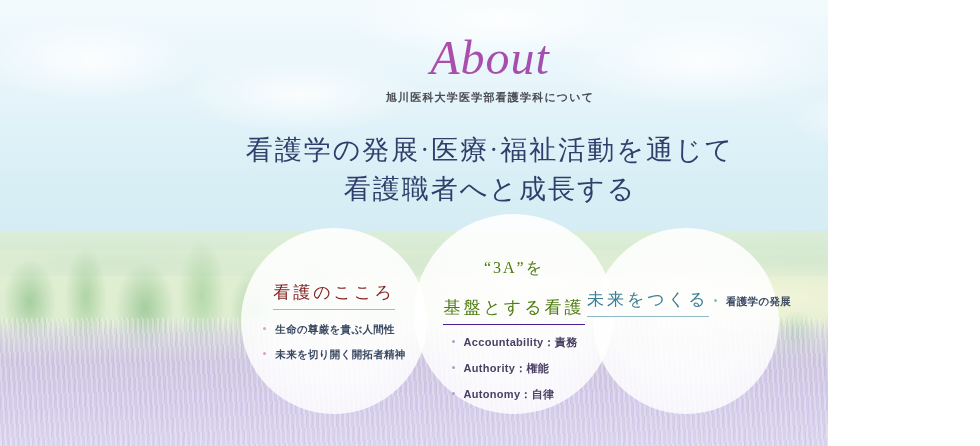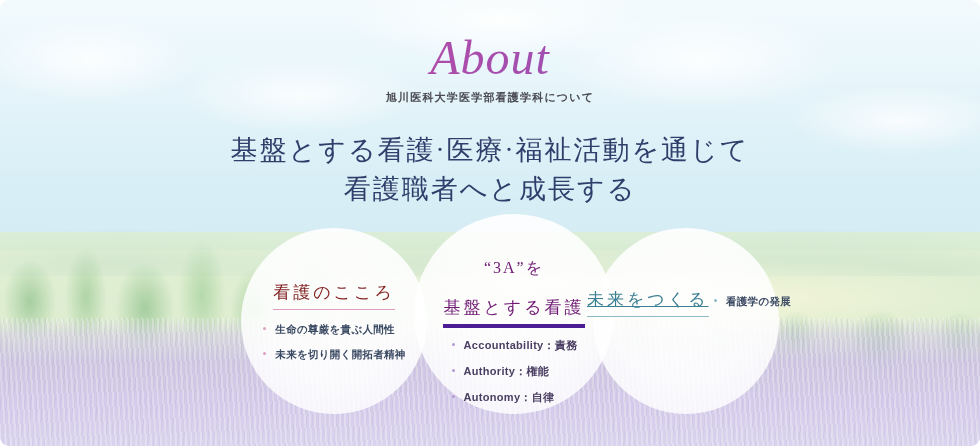--- a/index.html
+++ b/index.html
@@ -1,21 +1,21 @@
 <!DOCTYPE html>
 <html><head>
 <meta charset="utf-8">
 <style>
   html,body{margin:0;padding:0;}
   body{
     width:980px;height:446px;overflow:hidden;
     font-family:"Liberation Sans","DejaVu Sans",sans-serif;
     background:#ffffff;
   }
-  .page{position:relative;width:980px;height:446px;overflow:hidden;border-radius:9px;}
+  .page{position:relative;width:828px;height:446px;overflow:hidden;}
 
   
   .bg{position:absolute;inset:0;overflow:hidden;}
   .sky{
     position:absolute;left:0;top:0;width:980px;height:250px;
     background:
       radial-gradient(ellipse 150px 60px at 90px 60px, rgba(255,255,255,.85) 0%, rgba(255,255,255,0) 70%),
       radial-gradient(ellipse 170px 55px at 300px 95px, rgba(255,255,255,.8) 0%, rgba(255,255,255,0) 70%),
       radial-gradient(ellipse 200px 70px at 700px 60px, rgba(255,255,255,.85) 0%, rgba(255,255,255,0) 70%),
       radial-gradient(ellipse 160px 50px at 900px 120px, rgba(255,255,255,.8) 0%, rgba(255,255,255,0) 70%),
@@ -123,26 +123,26 @@
   }
   .card-list li::before{
     content:"";position:absolute;left:1px;top:5px;width:3px;height:3px;border-radius:50%;
   }
   
   .card1{left:231px;top:282px;width:206px;}
   .card1 .card-title{color:#7f1d1d;border-bottom:1px solid #e09ec2;}
   .card1 .card-list li::before{background:#e09ec2;}
   
   .card2{left:409px;top:258px;width:210px;}
-  .card2 .card-title{color:#701a75;border-bottom:4px solid #4c1d95;}
+  .card2 .card-title{color:#4d7c0f;border-bottom:1px solid #4c1d95;}
   .card2 .card-list{margin-top:10px;}
   .card2 .card-list li{font-size:11px;color:#4a3f63;}
   .card2 .card-list li::before{background:#b49ad2;}
   .card3{left:586px;top:282px;width:206px;}
-  .card3 .card-title{color:#3a7f93;border-bottom:1px solid #8fb9c6;text-decoration:underline;}
+  .card3 .card-title{color:#3a7f93;border-bottom:1px solid #8fb9c6;}
   .card3 .card-list li::before{background:#8fb9c6;}
   .t2-l1{display:block;font-size:16px;letter-spacing:2px;}
   .t2-l2{display:block;font-size:17px;letter-spacing:3px;margin-top:18px;}
 </style>
 </head>
 <body>
 
 <div class="page">
 
   <div class="bg">
@@ -153,21 +153,21 @@
     <div class="treeline-right"></div>
     <div class="lavender"></div>
     <div class="lavender-tex"></div>
     <div class="haze"></div>
   </div>
 
   <div class="header">
     <div class="about">About</div>
     <div class="about-sub">旭川医科大学医学部看護学科について</div>
     <div class="lead">
-      <span>基盤とする看護·医療·福祉活動を通じて</span>
+      <span>看護学の発展·医療·福祉活動を通じて</span>
       <span>看護職者へと成長する</span>
     </div>
   </div>
 
   <div class="circles">
     <div class="circle c1"></div>
     <div class="circle c2"></div>
     <div class="circle c3"></div>
 
     <div class="card card1">

